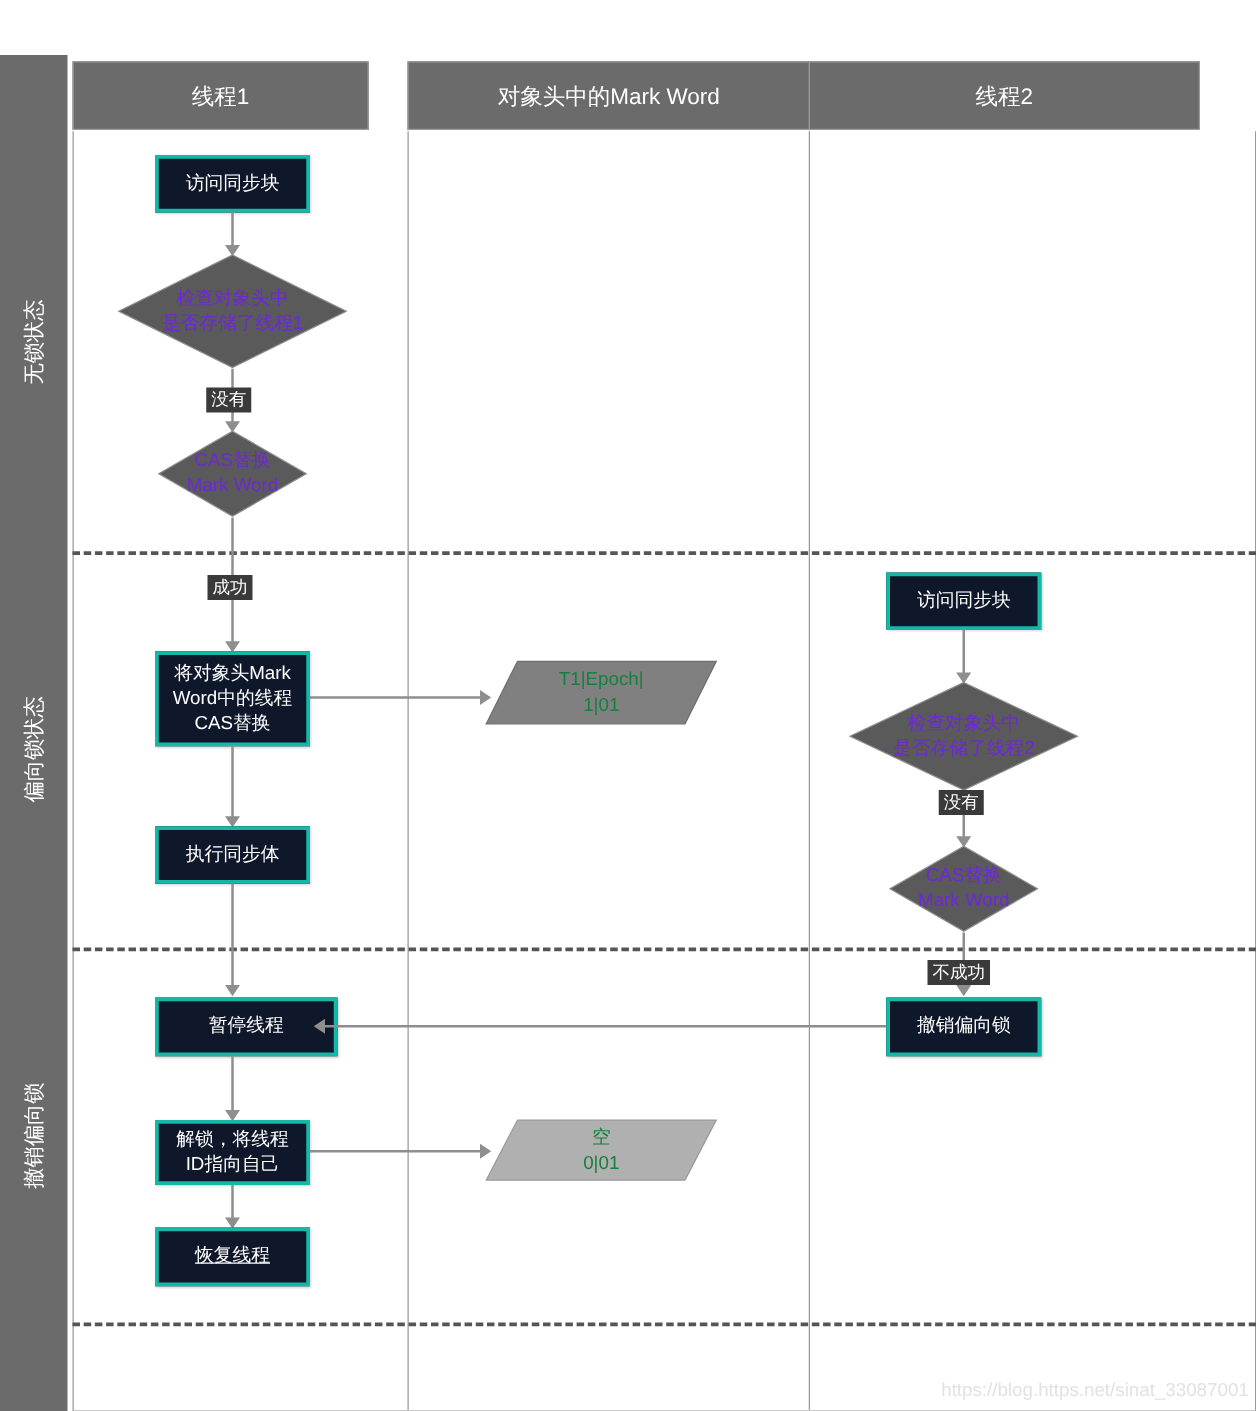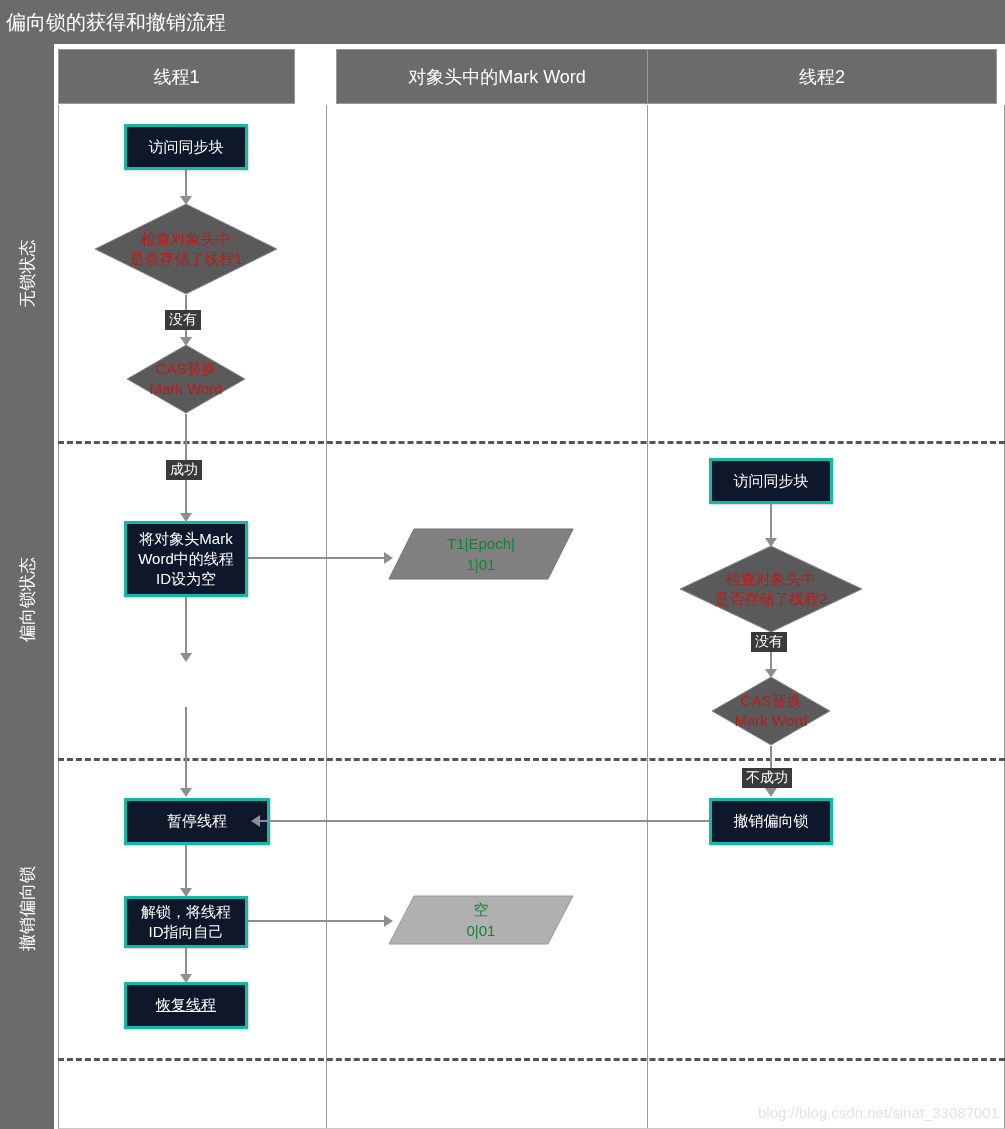--- a/index.html
+++ b/index.html
@@ -95,21 +95,21 @@
     box-shadow:1px 1px 2px rgba(0,0,0,0.18);
   }
   .diamond-wrap{
     position:absolute;
   }
   .diamond-wrap svg{position:absolute;left:0;top:0;}
   .diamond-text{
     position:absolute;left:0;top:0;
     width:100%;height:100%;
     display:flex;align-items:center;justify-content:center;
-    text-align:center;color:#b91c1c;font-size:15px;line-height:1.35;
+    text-align:center;color:#6d28d9;font-size:15px;line-height:1.35;
     white-space:pre-line;
   }
   .para-wrap{position:absolute;}
   .para-wrap svg{position:absolute;left:0;top:0;}
   .para-text{
     position:absolute;left:0;top:0;width:100%;height:100%;
     display:flex;align-items:center;justify-content:center;
     text-align:center;color:#15803d;font-size:15px;line-height:1.4;
     white-space:pre-line;
   }
@@ -155,41 +155,40 @@
     color:#e2e2e2;
     font-size:15px;
     white-space:nowrap;
   }
 </style>
 </head>
 <body>
 
 <div id="root">
 
-  <div class="title-bar">偏向锁的获得和撤销流程</div>
 
   <div class="phase-band"></div>
 
   <div class="phase-label" style="top:105px;height:336px;">
     <span>无锁状态</span>
   </div>
   <div class="phase-label" style="top:441px;height:317px;">
     <span>偏向锁状态</span>
   </div>
   <div class="phase-label" style="top:758px;height:300px;">
     <span>撤销偏向锁</span>
   </div>
 
   <div class="col-head" style="left:58px;width:237px;">
     <span>线程1</span>
   </div>
-  <div class="col-head" style="left:336px;width:322px;">
+  <div class="col-head" style="left:326px;width:322px;">
     <span>对象头中的Mark Word</span>
   </div>
-  <div class="col-head" style="left:647px;width:350px;">
+  <div class="col-head" style="left:647px;width:313px;">
     <span>线程2</span>
   </div>
 
   <div class="lane-area"></div>
   <div class="col-sep" style="left:326px;"></div>
   <div class="col-sep" style="left:647px;"></div>
 
   <div class="phase-sep" style="top:441px;"></div>
   <div class="phase-sep" style="top:758px;"></div>
   <div class="phase-sep" style="top:1058px;"></div>
@@ -225,37 +224,40 @@
 
   <div class="conn vline" style="left:185px;top:414px;height:105px;"></div>
   <div class="edge-label" style="left:166px;top:460px;">
     <span>成功</span>
   </div>
   <div class="arrow-down" style="left:180px;top:513px;"></div>
 
   <div class="node rect" style="left:124px;top:521px;width:124px;height:76px;">
     <span>将对象头Mark
 Word中的线程
-ID设为空</span>
+CAS替换</span>
   </div>
 
   <div class="conn hline" style="left:248px;top:557px;width:140px;"></div>
   <div class="arrow-right" style="left:384px;top:552px;"></div>
 
   <div class="para-wrap" style="left:388px;top:528px;width:186px;height:52px;">
     <svg width="186" height="52" viewBox="0 0 186 52">
       <polygon points="26,1 185,1 160,51 1,51" fill="#808080" stroke="#6f6f6f" stroke-width="1"></polygon>
     </svg>
     <div class="para-text">T1|Epoch|
 1|01</div>
   </div>
 
   <div class="conn vline" style="left:185px;top:597px;height:60px;"></div>
   <div class="arrow-down" style="left:180px;top:653px;"></div>
 
+  <div class="node rect" style="left:124px;top:661px;width:124px;height:46px;">
+    <span>执行同步体</span>
+  </div>
 
   <div class="conn vline" style="left:185px;top:707px;height:85px;"></div>
   <div class="arrow-down" style="left:180px;top:788px;"></div>
 
   <div class="node rect" style="left:124px;top:798px;width:146px;height:47px;">
     <span>暂停线程</span>
   </div>
 
   <div class="conn vline" style="left:185px;top:845px;height:47px;"></div>
   <div class="arrow-down" style="left:180px;top:888px;"></div>
@@ -318,15 +320,15 @@
   </div>
   <div class="arrow-down" style="left:765px;top:788px;"></div>
 
   <div class="node rect" style="left:709px;top:798px;width:124px;height:47px;">
     <span>撤销偏向锁</span>
   </div>
 
   <div class="conn hline" style="left:260px;top:820px;width:449px;"></div>
   <div class="arrow-left" style="left:251px;top:815px;"></div>
 
-  <div class="watermark">blog://blog.csdn.net/sinat_33087001</div>
+  <div class="watermark">https://blog.https.net/sinat_33087001</div>
 
 </div>
 
 </body></html>

